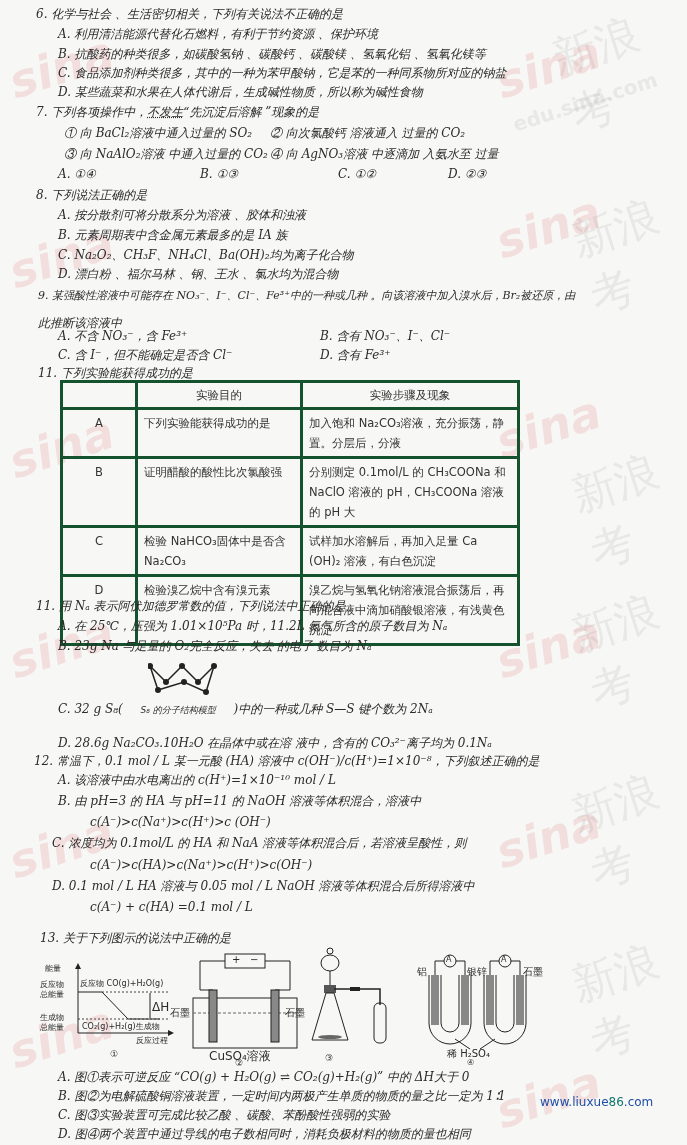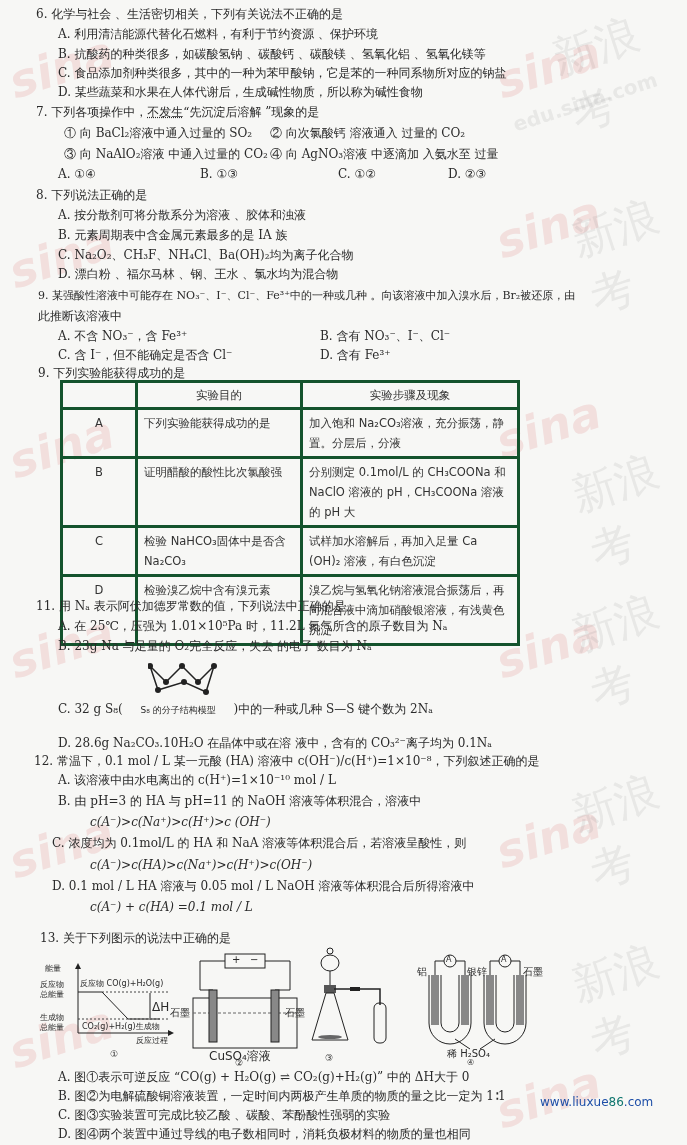--- a/index.html
+++ b/index.html
@@ -7,21 +7,21 @@
     width: 687px; height: 1145px; overflow: hidden; position: relative;
     background: #f7f7f5;
     font-family: "DejaVu Serif", "Liberation Serif", serif;
     color: #2a2a2a; font-size: 12px;
   }
   .wm { position: absolute; pointer-events: none; font-family: "DejaVu Sans", sans-serif; }
   .wm-sina { color: rgba(210,60,60,0.13); font-weight: bold; font-style: italic; font-size: 46px; transform: rotate(-18deg); }
   .wm-cn { color: rgba(120,120,120,0.12); font-size: 44px; transform: rotate(-18deg); }
   .wm-edu { color: rgba(120,120,120,0.12); font-size: 20px; transform: rotate(-18deg); font-weight: bold; }
 
-  .line { position: absolute; left: 0; white-space: nowrap; line-height: 18px; }
+  .line { position: absolute; left: 0; white-space: nowrap; line-height: 18px; font-style: italic; }
   .q { left: 36px; }
   .o { left: 58px; }
   .o2 { left: 90px; }
   .dotted { text-decoration: underline dotted; }
 
   table.exp { position: absolute; left: 60px; top: 380px; width: 460px; border-collapse: collapse; font-size: 11.5px; font-family: "DejaVu Sans", sans-serif; color: #333; }
   table.exp td, table.exp th { border: 3px solid #14532d; padding: 3px 6px; vertical-align: top; font-weight: normal; line-height: 20px; }
   table.exp th { text-align: center; height: 18px; line-height: 18px; }
   table.exp td.k { text-align: center; width: 60px; }
   table.exp td.p { width: 150px; }
@@ -75,27 +75,27 @@
 <div class="line" style="left:338px;top:165px">C. ①②</div>
 <div class="line" style="left:448px;top:165px">D. ②③</div>
 
 <div class="line q" style="top:186px">8. 下列说法正确的是</div>
 <div class="line o" style="top:206px">A. 按分散剂可将分散系分为溶液 、胶体和浊液</div>
 <div class="line o" style="top:226px">B. 元素周期表中含金属元素最多的是 IA 族</div>
 <div class="line o" style="top:246px">C. Na₂O₂、CH₃F、NH₄Cl、Ba(OH)₂均为离子化合物</div>
 <div class="line o" style="top:265px">D. 漂白粉 、福尔马林 、钢、王水 、氯水均为混合物</div>
 
 <div class="line" style="left:38px;top:287px;font-size:11px">9. 某强酸性溶液中可能存在 NO₃⁻、I⁻、Cl⁻、Fe³⁺中的一种或几种 。向该溶液中加入溴水后，Br₂被还原，由</div>
-<div class="line" style="left:38px;top:307px">此推断该溶液中</div>
+<div class="line" style="left:38px;top:314px">此推断该溶液中</div>
 <div class="line o" style="top:327px">A. 不含 NO₃⁻，含 Fe³⁺</div>
 <div class="line" style="left:320px;top:327px">B. 含有 NO₃⁻、I⁻、Cl⁻</div>
 <div class="line o" style="top:346px">C. 含 I⁻，但不能确定是否含 Cl⁻</div>
 <div class="line" style="left:320px;top:346px">D. 含有 Fe³⁺</div>
 
-<div class="line" style="left:38px;top:364px">9. 下列实验能获得成功的是</div>
+<div class="line" style="left:38px;top:364px">11. 下列实验能获得成功的是</div>
 <table class="exp">
   <tbody>
       <tr>
     <th></th>
     <th>实验目的</th>
     <th>实验步骤及现象</th>
   </tr>
   <tr>
     <td class="k">A</td>
     <td class="p">下列实验能获得成功的是</td>

